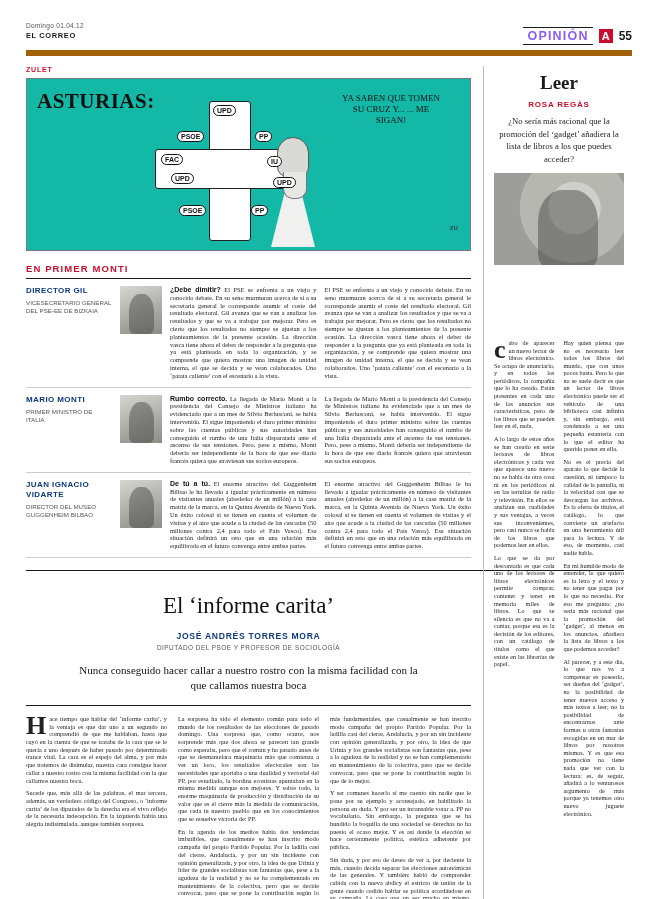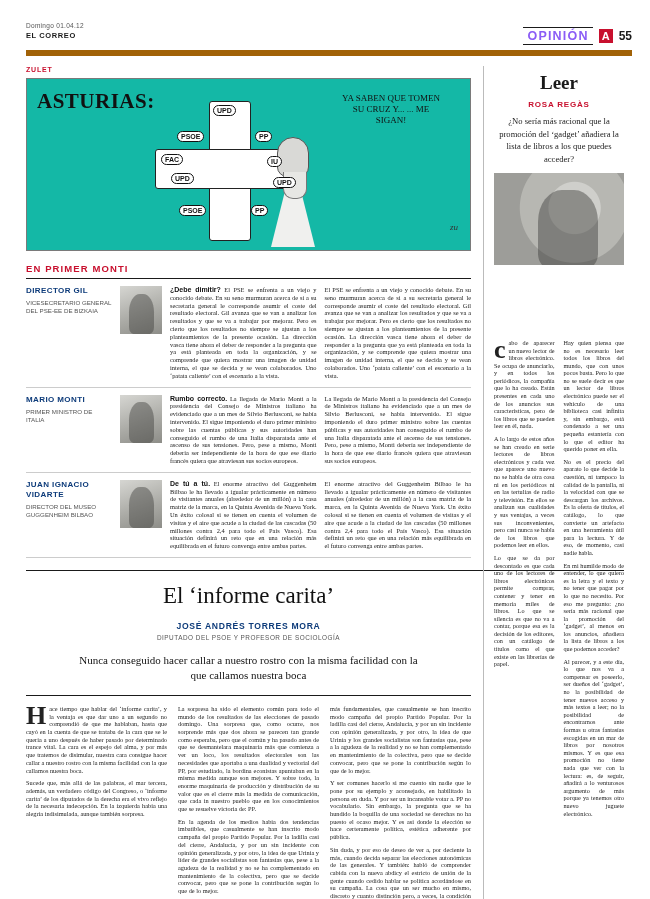--- a/index.html
+++ b/index.html
@@ -191,21 +191,21 @@
   .epp-col { flex: 1; font-size: 6.4px; line-height: 7.8px; text-align: justify; color: #222; }
   .epp-lead {
     font-family: "Liberation Sans", sans-serif;
     font-size: 7px; font-weight: bold; color: #111;
   }
 
   
   .op-block { margin-top: 12px; border-top: 1px solid #1a1a1a; padding-top: 12px; }
   .op-title {
     font-family: "Liberation Serif", serif;
-    font-size: 23px; text-align: center; color: #111; margin-bottom: 12px;
+    font-size: 23px; text-align: center; color: #111; margin-bottom: 12px; margin-top: 10px;
   }
   .op-author {
     font-family: "Liberation Sans", sans-serif;
     font-size: 8.6px; font-weight: bold; letter-spacing: .7px;
     color: #0d3b7a; text-align: center;
   }
   .op-authorrole {
     font-family: "Liberation Sans", sans-serif;
     font-size: 6.4px; color: #555; letter-spacing: .5px;
     text-align: center; margin-top: 3px;

